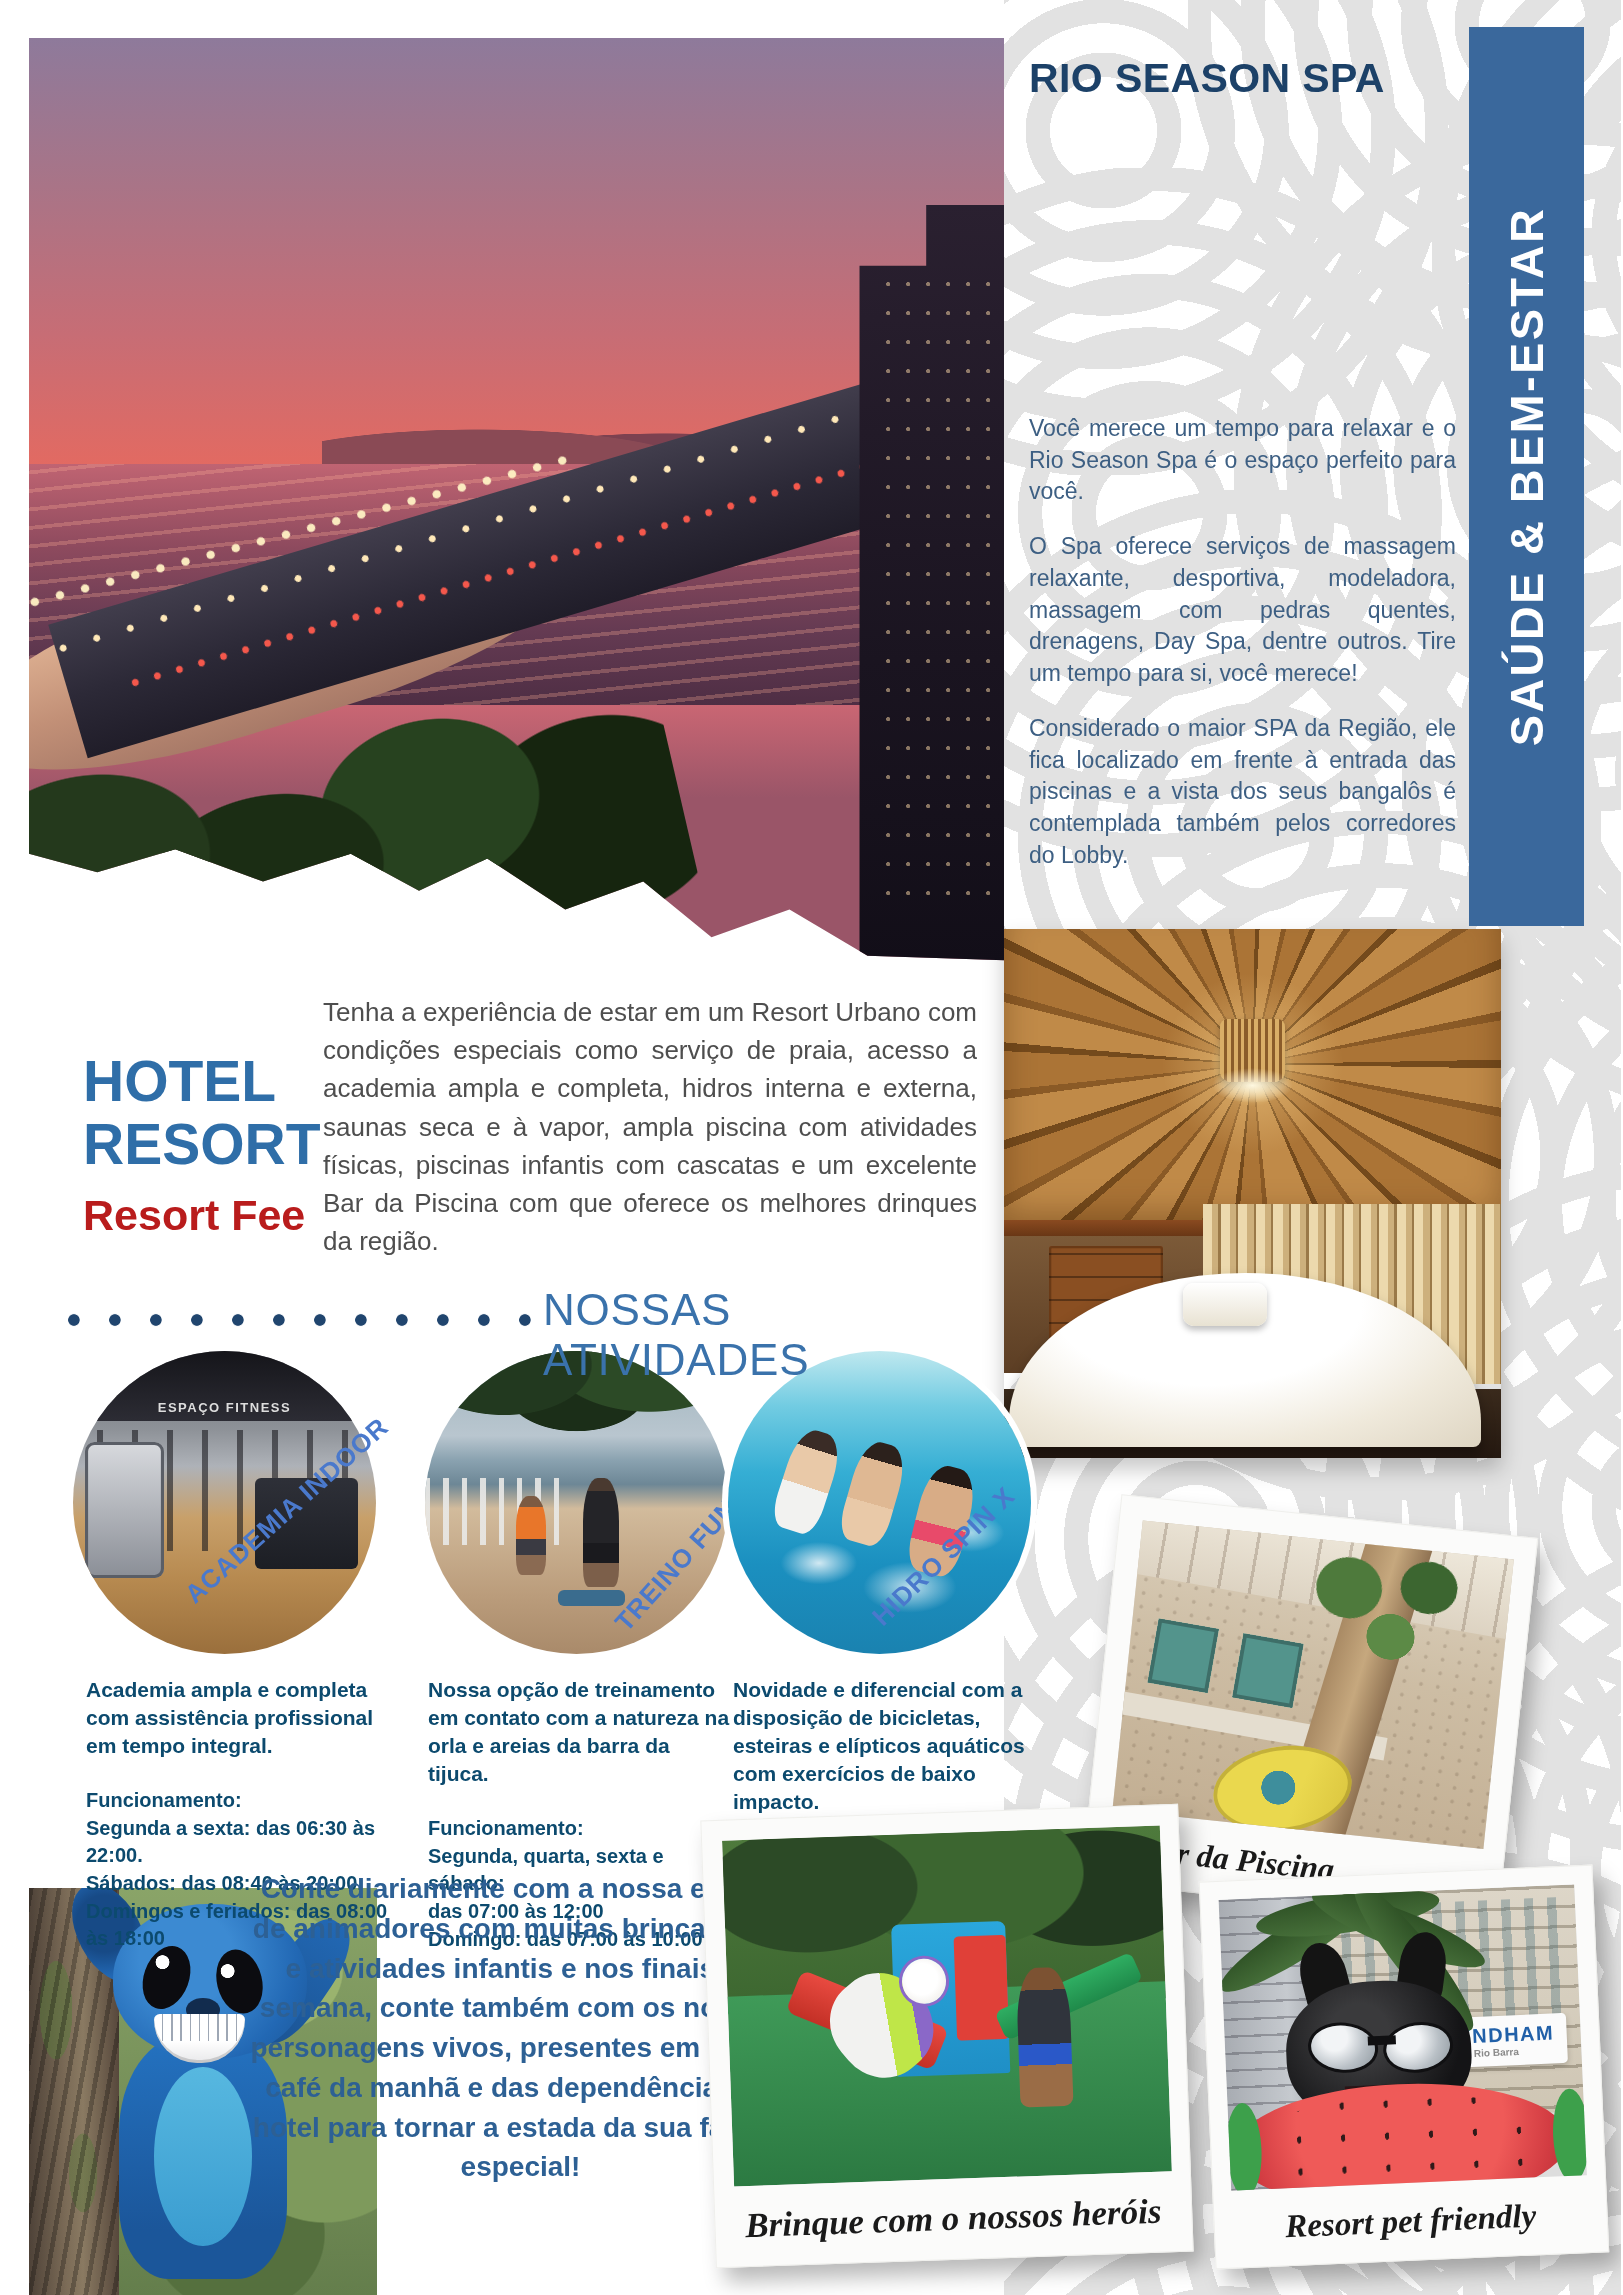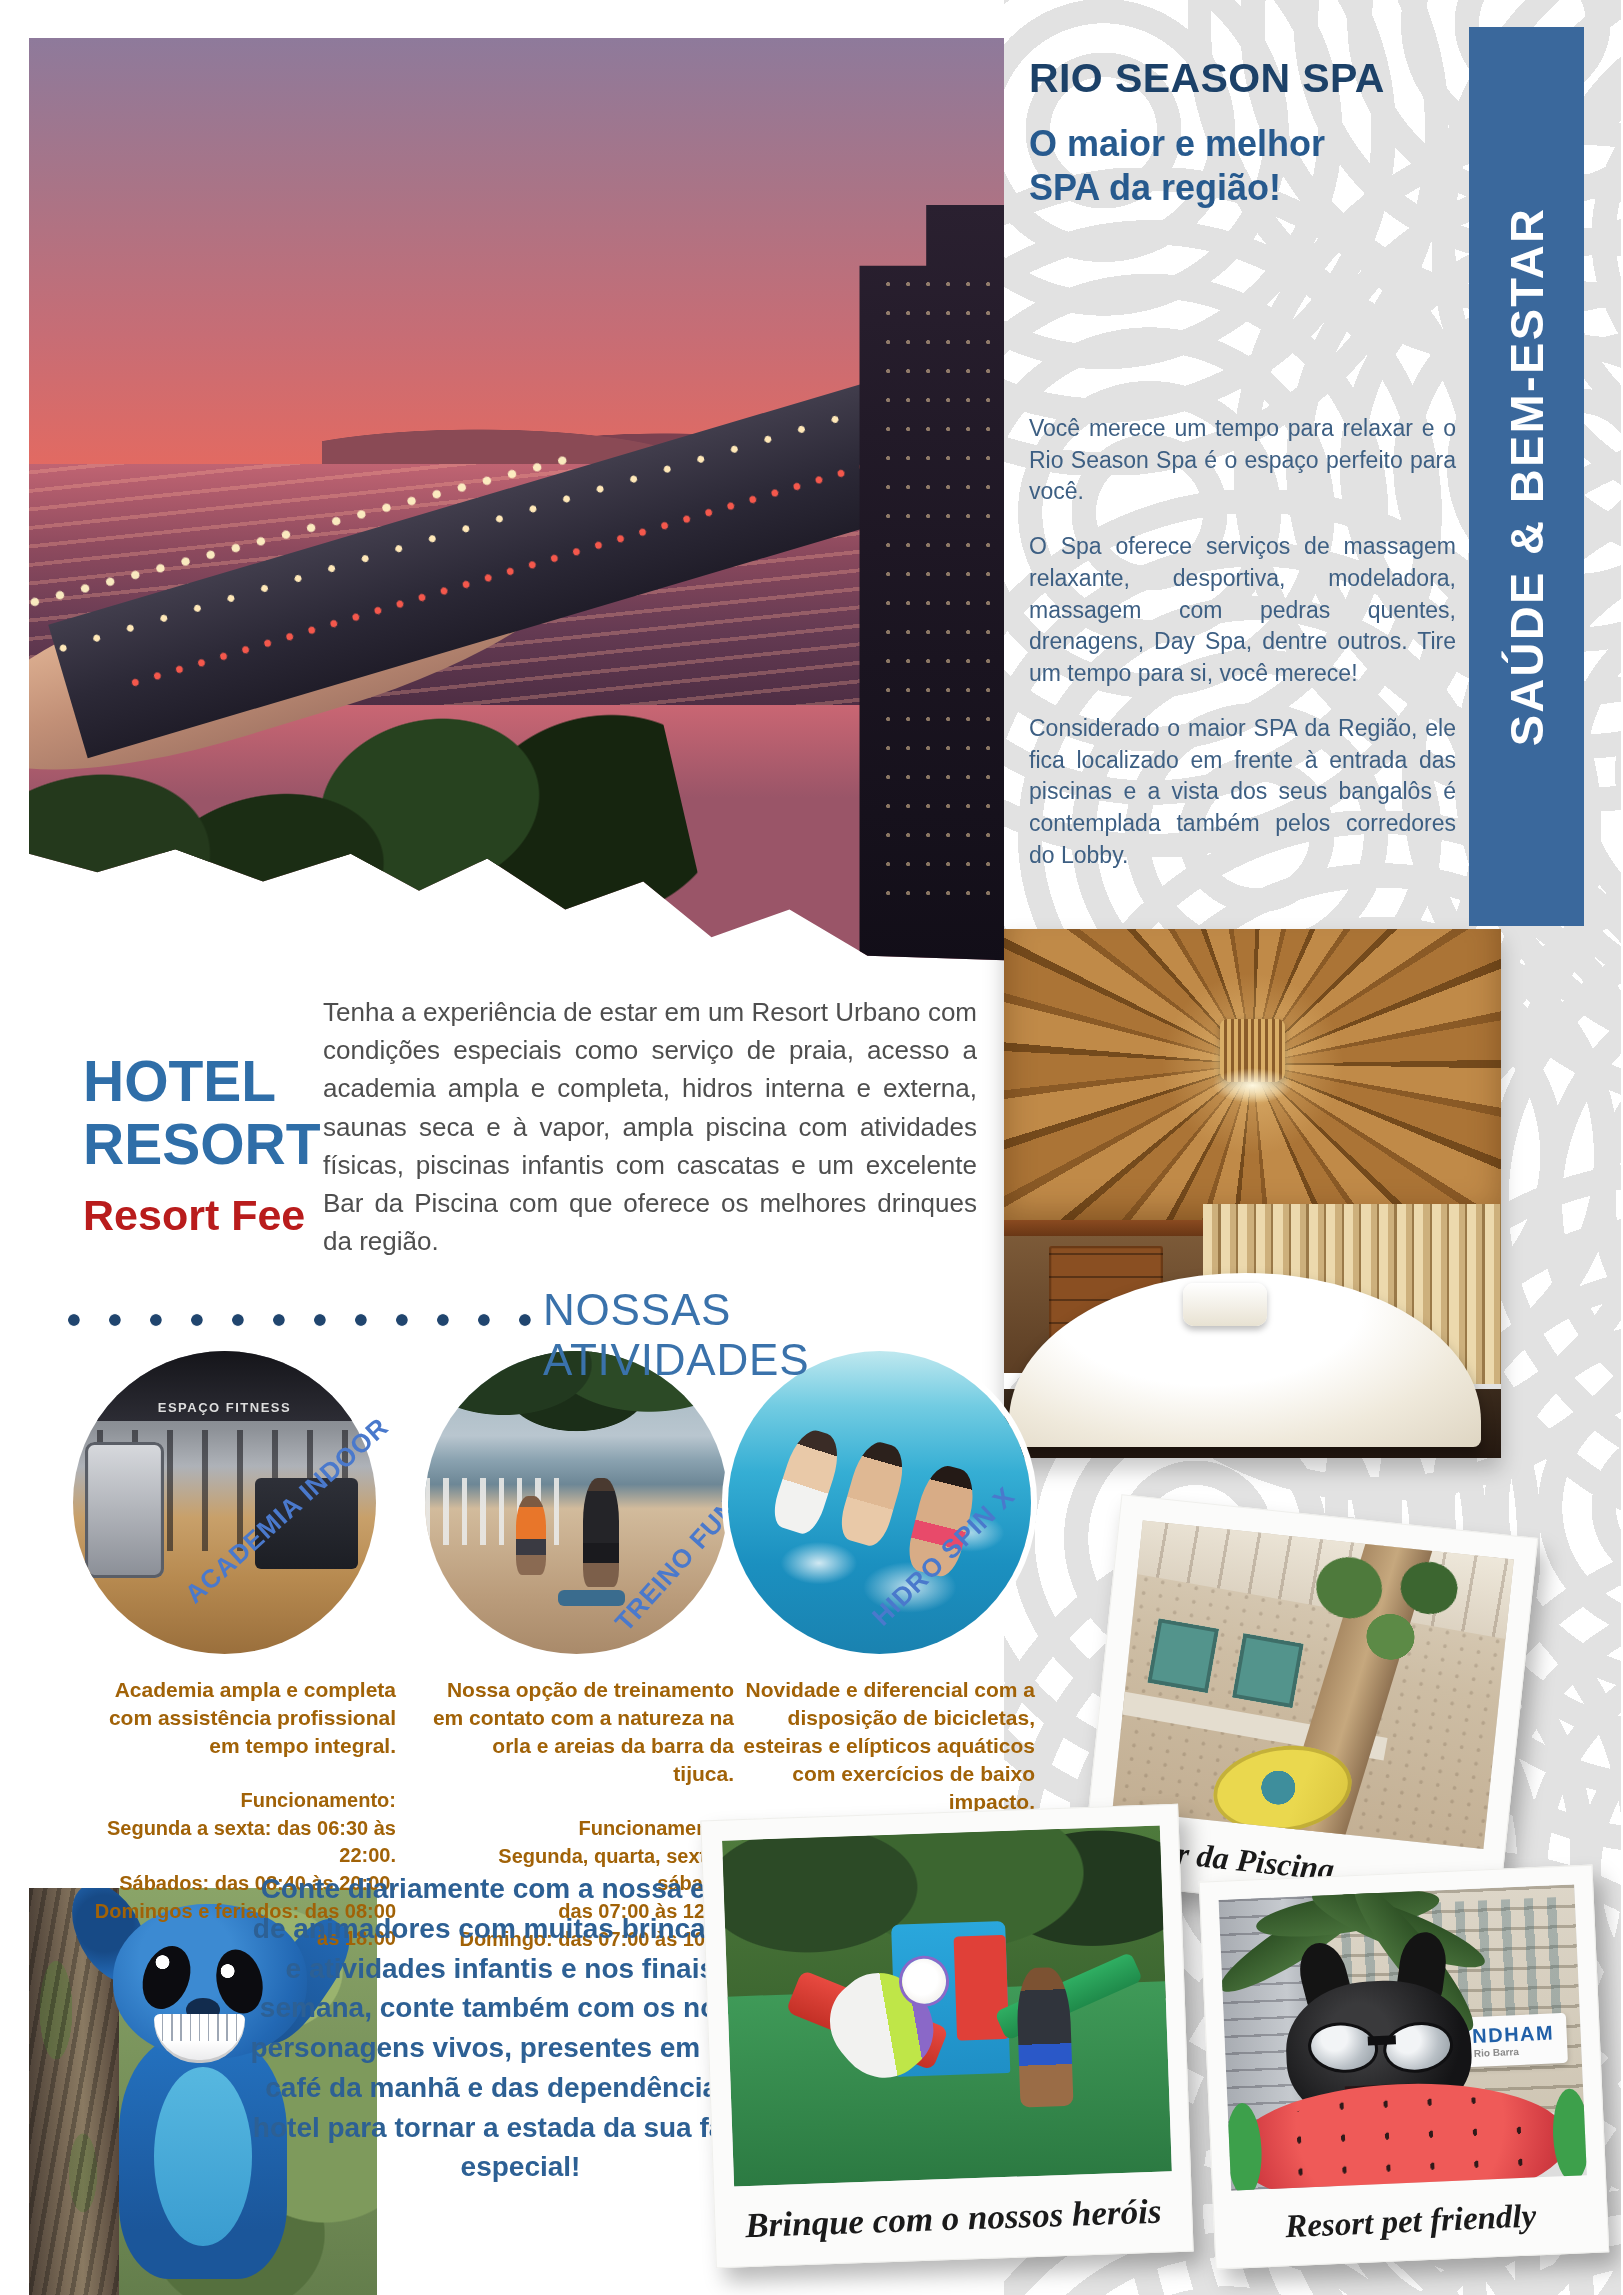--- a/index.html
+++ b/index.html
@@ -168,21 +168,21 @@
                radial-gradient(16% 9% at 80% 60%,rgba(255,255,255,.6),rgba(255,255,255,0) 70%);}
   .h-p{border-radius:40% 40% 30% 30%;}
   .h-p1{left:18%;top:26%;width:16%;height:34%;transform:rotate(18deg);
     background:linear-gradient(180deg,#3a2c26 0 18%,#e9c9a8 18% 55%,#f2f2f0 55% 100%);}
   .h-p2{left:40%;top:30%;width:16%;height:34%;transform:rotate(16deg);
     background:linear-gradient(180deg,#2c211c 0 18%,#dfb893 18% 60%,#e9c9a8 60% 100%);}
   .h-p3{left:62%;top:38%;width:17%;height:36%;transform:rotate(14deg);
     background:linear-gradient(180deg,#241a16 0 16%,#d8ac86 16% 55%,#e84a6a 55% 72%,#d8ac86 72% 100%);}
 
   
-  .act-col{position:absolute;top:1676px;z-index:3;color:#a16207;text-align:right;}
+  .act-col{position:absolute;top:1676px;z-index:3;color:#0c4a6e;}
   .col1{left:86px;width:310px;}.col2{left:428px;width:306px;}.col3{left:733px;width:302px;}
   .act-desc{margin:0;font-size:21px;font-weight:bold;line-height:1.33;}
   .act-sch{margin-top:27.5px;font-size:20px;font-weight:600;line-height:1.38;}
 
   
   .stitch{position:absolute;left:29px;top:1888px;width:348px;height:407px;z-index:2;overflow:hidden;}
   .s-bg{inset:0;background:
     radial-gradient(40% 30% at 70% 20%,#9ab36e 0 50%,rgba(0,0,0,0) 51%),
     radial-gradient(50% 40% at 85% 60%,#7e9a5c 0 55%,rgba(0,0,0,0) 56%),
     radial-gradient(45% 35% at 60% 85%,#55703e 0 55%,rgba(0,0,0,0) 56%),
@@ -325,24 +325,20 @@
     <div class="bp sea"></div>
     <div class="bp beach-sand"></div>
     <div class="bp road"></div>
     <div class="bp shore-lights"></div>
     <div class="bp veg"></div>
     <div class="bp buildings"></div>
   </div>
 
   <div class="spa-head">
     <h1 class="spa-title">RIO SEASON SPA</h1>
-    <div class="spa-sub">
-      <div>O maior e melhor</div>
-      <div>SPA da região!</div>
-    </div>
   </div>
   <div class="spa-body">
     <p>Você merece um tempo para relaxar e o Rio Season Spa é o espaço perfeito para você.</p>
     <p>O Spa oferece serviços de massagem relaxante, desportiva, modeladora, massagem com pedras quentes, drenagens, Day Spa, dentre outros. Tire um tempo para si, você merece!</p>
     <p>Considerado o maior SPA da Região, ele fica localizado em frente à entrada das piscinas e a vista dos seus bangalôs é contemplada também pelos corredores do Lobby.</p>
   </div>
 
   <div class="band">
     <span>SAÚDE &amp; BEM-ESTAR</span>
   </div>

